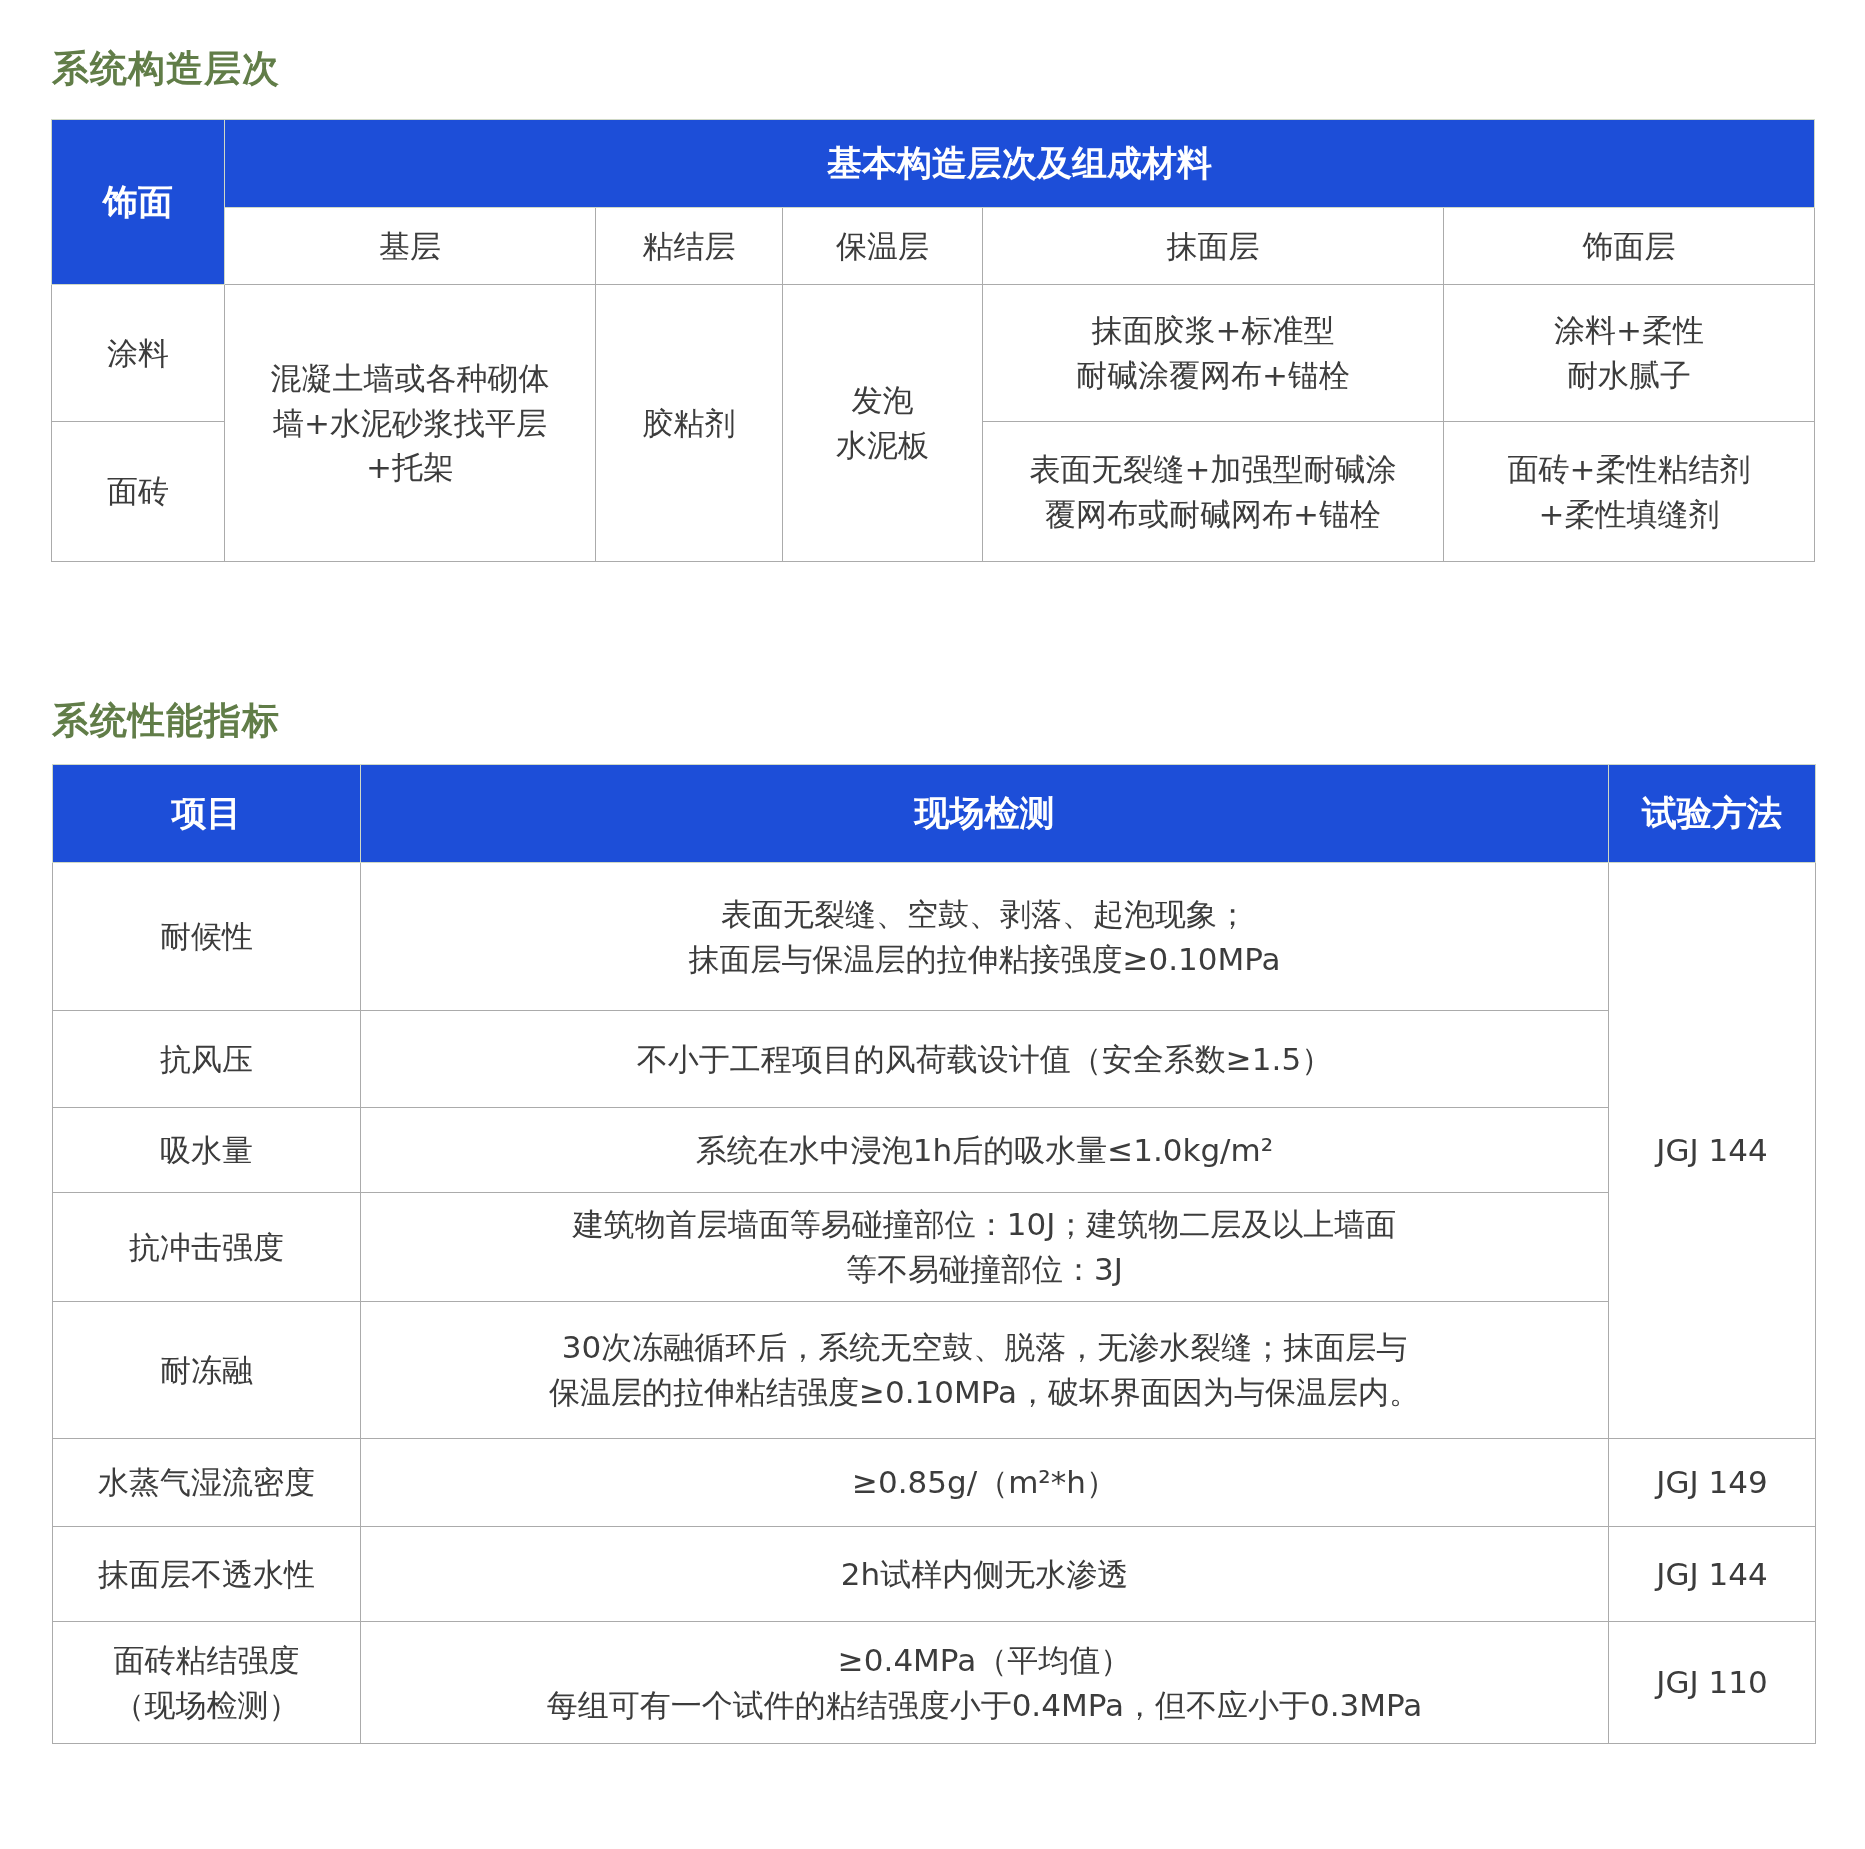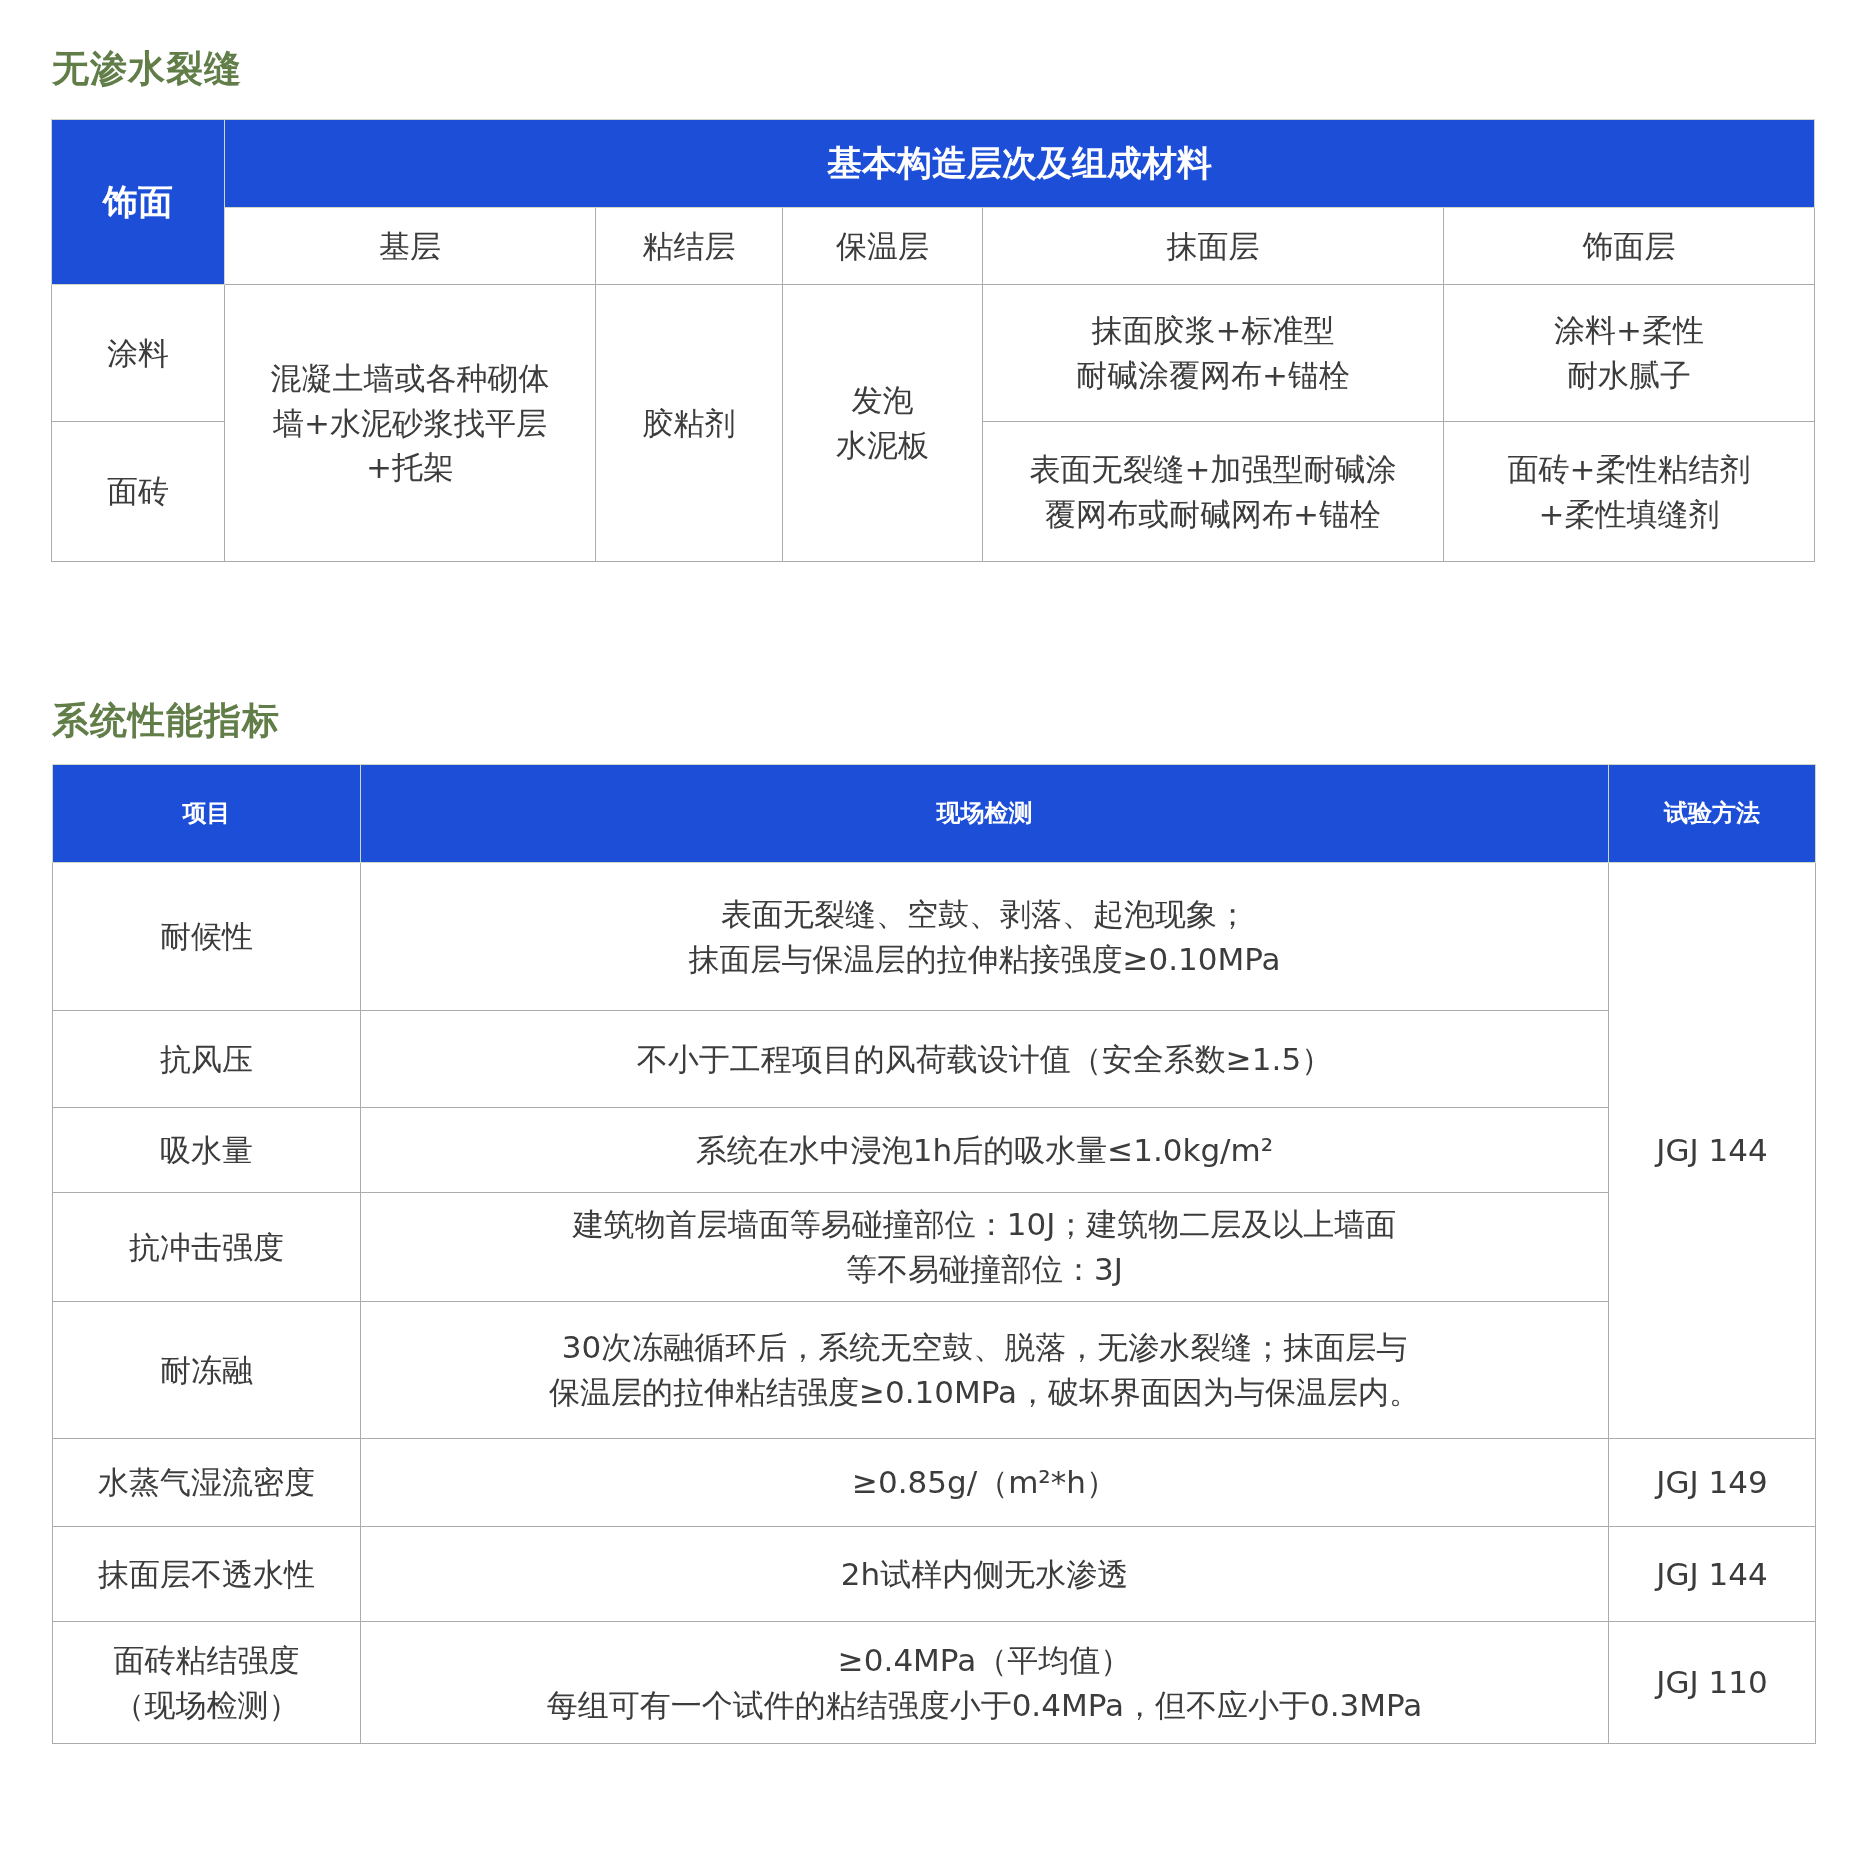--- a/index.html
+++ b/index.html
@@ -4,28 +4,28 @@
 <style>
   html, body { margin:0; padding:0; background:#ffffff; }
   body { width:1865px; height:1849px; position:relative; overflow:hidden;
          font-family:"DejaVu Sans", "Liberation Sans", sans-serif; color:#3c3c3c; }
   .section-title { position:absolute; left:52px; font-size:37px; font-weight:bold; color:#617d48; letter-spacing:1px; }
   table { position:absolute; border-collapse:collapse; table-layout:fixed; }
   td, th { border:1.5px solid #ababab; text-align:center; vertical-align:middle; padding:0; font-weight:normal; line-height:1.45; }
   th.g { background:#1d4ed8; color:#ffffff; font-weight:bold; border-color:#cfd8c6; }
   #t1 { left:51px; top:119px; width:1763px; font-size:31px; }
   #t2 { left:52px; top:764px; width:1763px; font-size:31px; }
-  #t2 th.g { font-size:24px; }
+  #t2 th.g { font-size:35px; }
   #t1 th.g { font-size:35px; }
   .ml { white-space:pre-line; }
 </style>
 </head>
 <body>
 
-<div class="section-title" style="top:44px;">无渗水裂缝</div>
+<div class="section-title" style="top:44px;">系统构造层次</div>
 
 <table id="t1">
   <colgroup>
     <col style="width:173px">
       <col style="width:371px">
       <col style="width:187px">
       <col style="width:200px">
       <col style="width:461px">
       <col style="width:371px">
   </colgroup>

